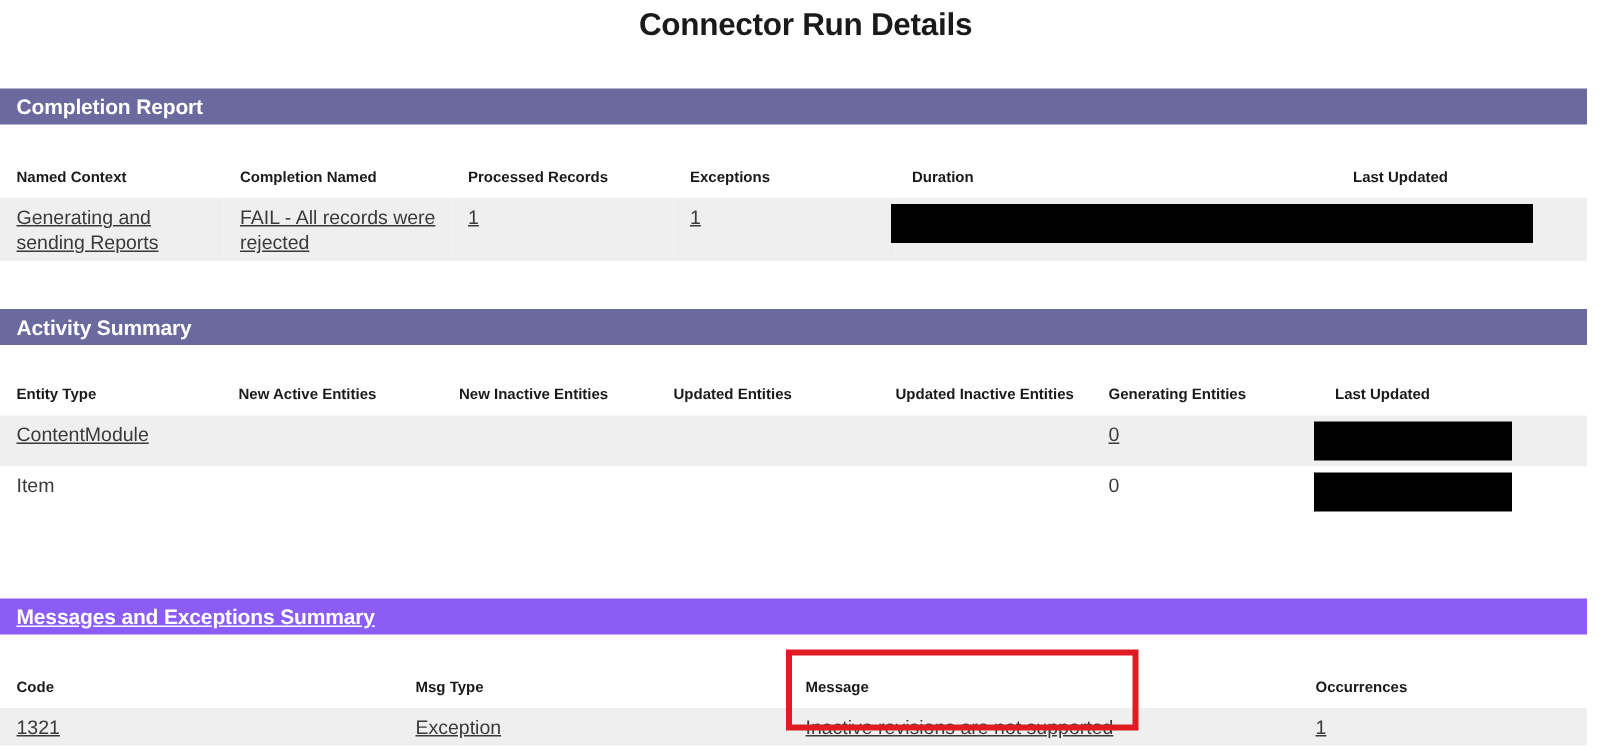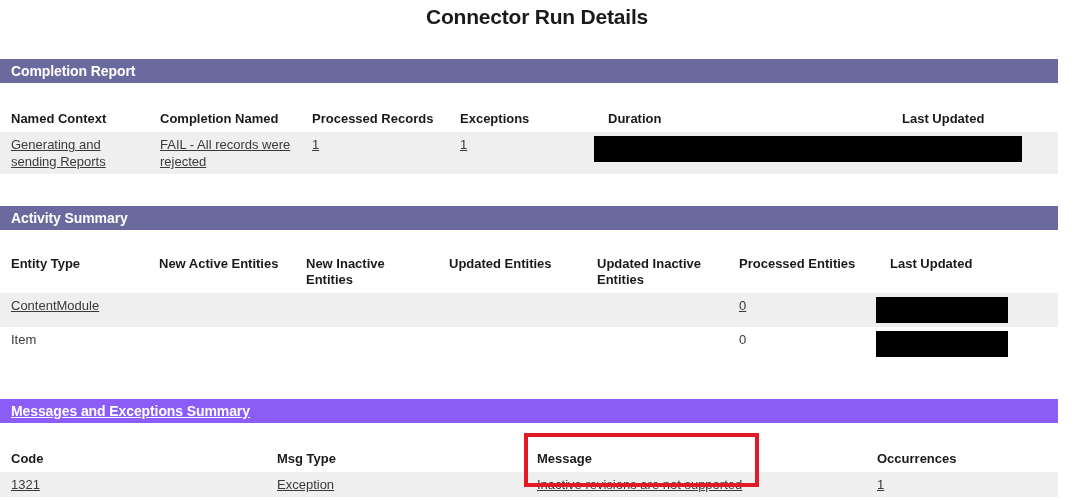--- a/index.html
+++ b/index.html
@@ -49,21 +49,21 @@
   table.grid {
     border-collapse: collapse;
     width: 1058px;
     table-layout: fixed;
     font-size: 13px;
   }
 
   table.grid th {
     text-align: left;
     font-weight: bold;
-    font-size: 13px;
+    font-size: 10px;
     color: #1a1a1a;
     padding: 5px 6px 5px 11px;
     vertical-align: top;
     line-height: 16px;
     background: #ffffff;
   }
 
   table.grid td {
     text-align: left;
     font-size: 13px;
@@ -179,21 +179,21 @@
         <col class="as-c6">
         <col class="as-c7">
     </colgroup>
     <thead>
       <tr>
         <th>Entity Type</th>
         <th>New Active Entities</th>
         <th>New Inactive Entities</th>
         <th>Updated Entities</th>
         <th>Updated Inactive Entities</th>
-        <th>Processed Entities</th>
+        <th>Generating Entities</th>
         <th>Last Updated</th>
       </tr>
     </thead>
     <tbody>
       <tr class="zebra" style="height:24px;">
         <td style="background: rgb(239, 239, 239);">ContentModule</td>
         <td style="background: rgb(239, 239, 239);"></td>
         <td style="background: rgb(239, 239, 239);"></td>
         <td style="background: rgb(239, 239, 239);"></td>
         <td style="background: rgb(239, 239, 239);"></td>

